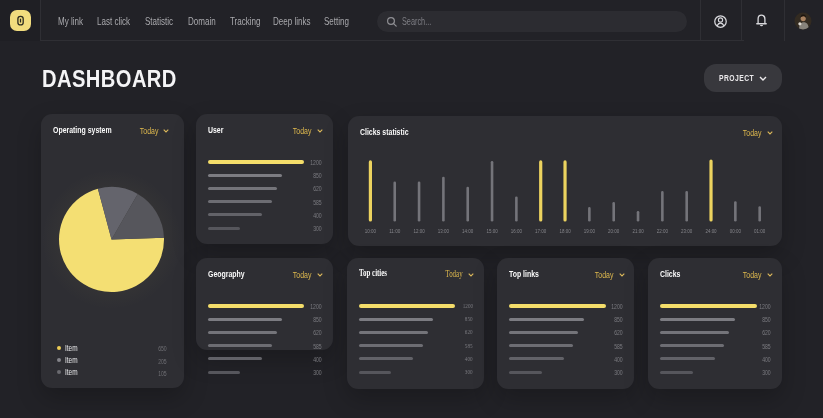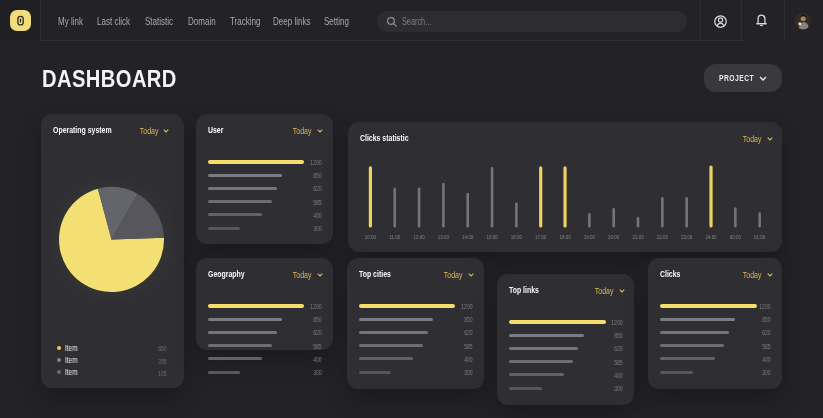--- a/index.html
+++ b/index.html
@@ -147,21 +147,21 @@
     <div class="hbar" style="left: 12px; top: 72.9px; width: 69px; height: 3px; background: rgb(116, 116, 122);"></div>
     <div class="hval" style="top: 74.4px;">620</div>
     <div class="hbar" style="left: 12px; top: 86.1px; width: 64px; height: 3px; background: rgb(109, 109, 115);"></div>
     <div class="hval" style="top: 87.6px;">585</div>
     <div class="hbar" style="left: 12px; top: 99.3px; width: 54.5px; height: 3px; background: rgb(98, 98, 104);"></div>
     <div class="hval" style="top: 100.8px;">400</div>
     <div class="hbar" style="left: 12px; top: 112.5px; width: 32.5px; height: 3px; background: rgb(86, 86, 92);"></div>
     <div class="hval" style="top: 114px;">300</div>
   </div>
 
-<div class="card" id="stat-card" style="left:348px; top:122px; width:434px; height:130px;">
+<div class="card" id="stat-card" style="left:348px; top:116px; width:434px; height:130px;">
   <div class="ctitle">Clicks statistic</div>
   <div class="today">Today</div>
   <svg class="tchev" width="6" height="4" viewBox="0 0 6 4">
       <polyline points="0.7,0.7 3,2.9 5.3,0.7" fill="none" stroke="#dcb85a" stroke-width="1.1"></polyline>
     </svg>
   <svg width="434" height="130" viewBox="0 0 434 130" style="position:absolute;left:0;top:0;" id="statsvg">
       <rect x="20.80" y="44.30" width="3.2" height="61.2" rx="1.6" fill="#ecd35f"></rect>
       <text x="22.4" y="117" text-anchor="middle" font-size="6" fill="#85858a" textLength="11.2" lengthAdjust="spacingAndGlyphs">10:00</text>
       <rect x="45.43" y="65.50" width="2.6" height="40" rx="1.3" fill="#74747a"></rect>
       <text x="46.73" y="117" text-anchor="middle" font-size="6" fill="#85858a" textLength="11.2" lengthAdjust="spacingAndGlyphs">11:00</text>
@@ -210,40 +210,40 @@
     <div class="hval" style="top: 61.2px;">850</div>
     <div class="hbar" style="left: 12px; top: 72.9px; width: 69px; height: 3px; background: rgb(116, 116, 122);"></div>
     <div class="hval" style="top: 74.4px;">620</div>
     <div class="hbar" style="left: 12px; top: 86.1px; width: 64px; height: 3px; background: rgb(109, 109, 115);"></div>
     <div class="hval" style="top: 87.6px;">585</div>
     <div class="hbar" style="left: 12px; top: 99.3px; width: 54.5px; height: 3px; background: rgb(98, 98, 104);"></div>
     <div class="hval" style="top: 100.8px;">400</div>
     <div class="hbar" style="left: 12px; top: 112.5px; width: 32.5px; height: 3px; background: rgb(86, 86, 92);"></div>
     <div class="hval" style="top: 114px;">300</div>
   </div>
-<div class="card list-card" id="cities-card" style="left:346.5px; top:258px; width:137px; height:131px;">
+<div class="card list-card" id="cities-card" style="left:346.5px; top:258px; width:137px; height:131px;font-family:Liberation Serif, serif;">
   <div class="ctitle">Top cities</div>
   <div class="today">Today</div>
   <svg class="tchev" width="6" height="4" viewBox="0 0 6 4">
       <polyline points="0.7,0.7 3,2.9 5.3,0.7" fill="none" stroke="#dcb85a" stroke-width="1.1"></polyline>
     </svg>
 <div class="hbar" style="left: 12px; top: 46.2px; width: 96.5px; height: 3.6px; background: rgb(244, 221, 106);"></div>
     <div class="hval" style="top: 48px;">1200</div>
     <div class="hbar" style="left: 12px; top: 59.7px; width: 74.5px; height: 3px; background: rgb(124, 124, 130);"></div>
     <div class="hval" style="top: 61.2px;">850</div>
     <div class="hbar" style="left: 12px; top: 72.9px; width: 69px; height: 3px; background: rgb(116, 116, 122);"></div>
     <div class="hval" style="top: 74.4px;">620</div>
     <div class="hbar" style="left: 12px; top: 86.1px; width: 64px; height: 3px; background: rgb(109, 109, 115);"></div>
     <div class="hval" style="top: 87.6px;">585</div>
     <div class="hbar" style="left: 12px; top: 99.3px; width: 54.5px; height: 3px; background: rgb(98, 98, 104);"></div>
     <div class="hval" style="top: 100.8px;">400</div>
     <div class="hbar" style="left: 12px; top: 112.5px; width: 32.5px; height: 3px; background: rgb(86, 86, 92);"></div>
     <div class="hval" style="top: 114px;">300</div>
   </div>
-<div class="card list-card" id="links-card" style="left:497px; top:258px; width:137px; height:131px;margin-top:16px;">
+<div class="card list-card" id="links-card" style="left:497px; top:258px; width:137px; height:131px;">
   <div class="ctitle">Top links</div>
   <div class="today">Today</div>
   <svg class="tchev" width="6" height="4" viewBox="0 0 6 4">
       <polyline points="0.7,0.7 3,2.9 5.3,0.7" fill="none" stroke="#dcb85a" stroke-width="1.1"></polyline>
     </svg>
 <div class="hbar" style="left: 12px; top: 46.2px; width: 96.5px; height: 3.6px; background: rgb(244, 221, 106);"></div>
     <div class="hval" style="top: 48px;">1200</div>
     <div class="hbar" style="left: 12px; top: 59.7px; width: 74.5px; height: 3px; background: rgb(124, 124, 130);"></div>
     <div class="hval" style="top: 61.2px;">850</div>
     <div class="hbar" style="left: 12px; top: 72.9px; width: 69px; height: 3px; background: rgb(116, 116, 122);"></div>

